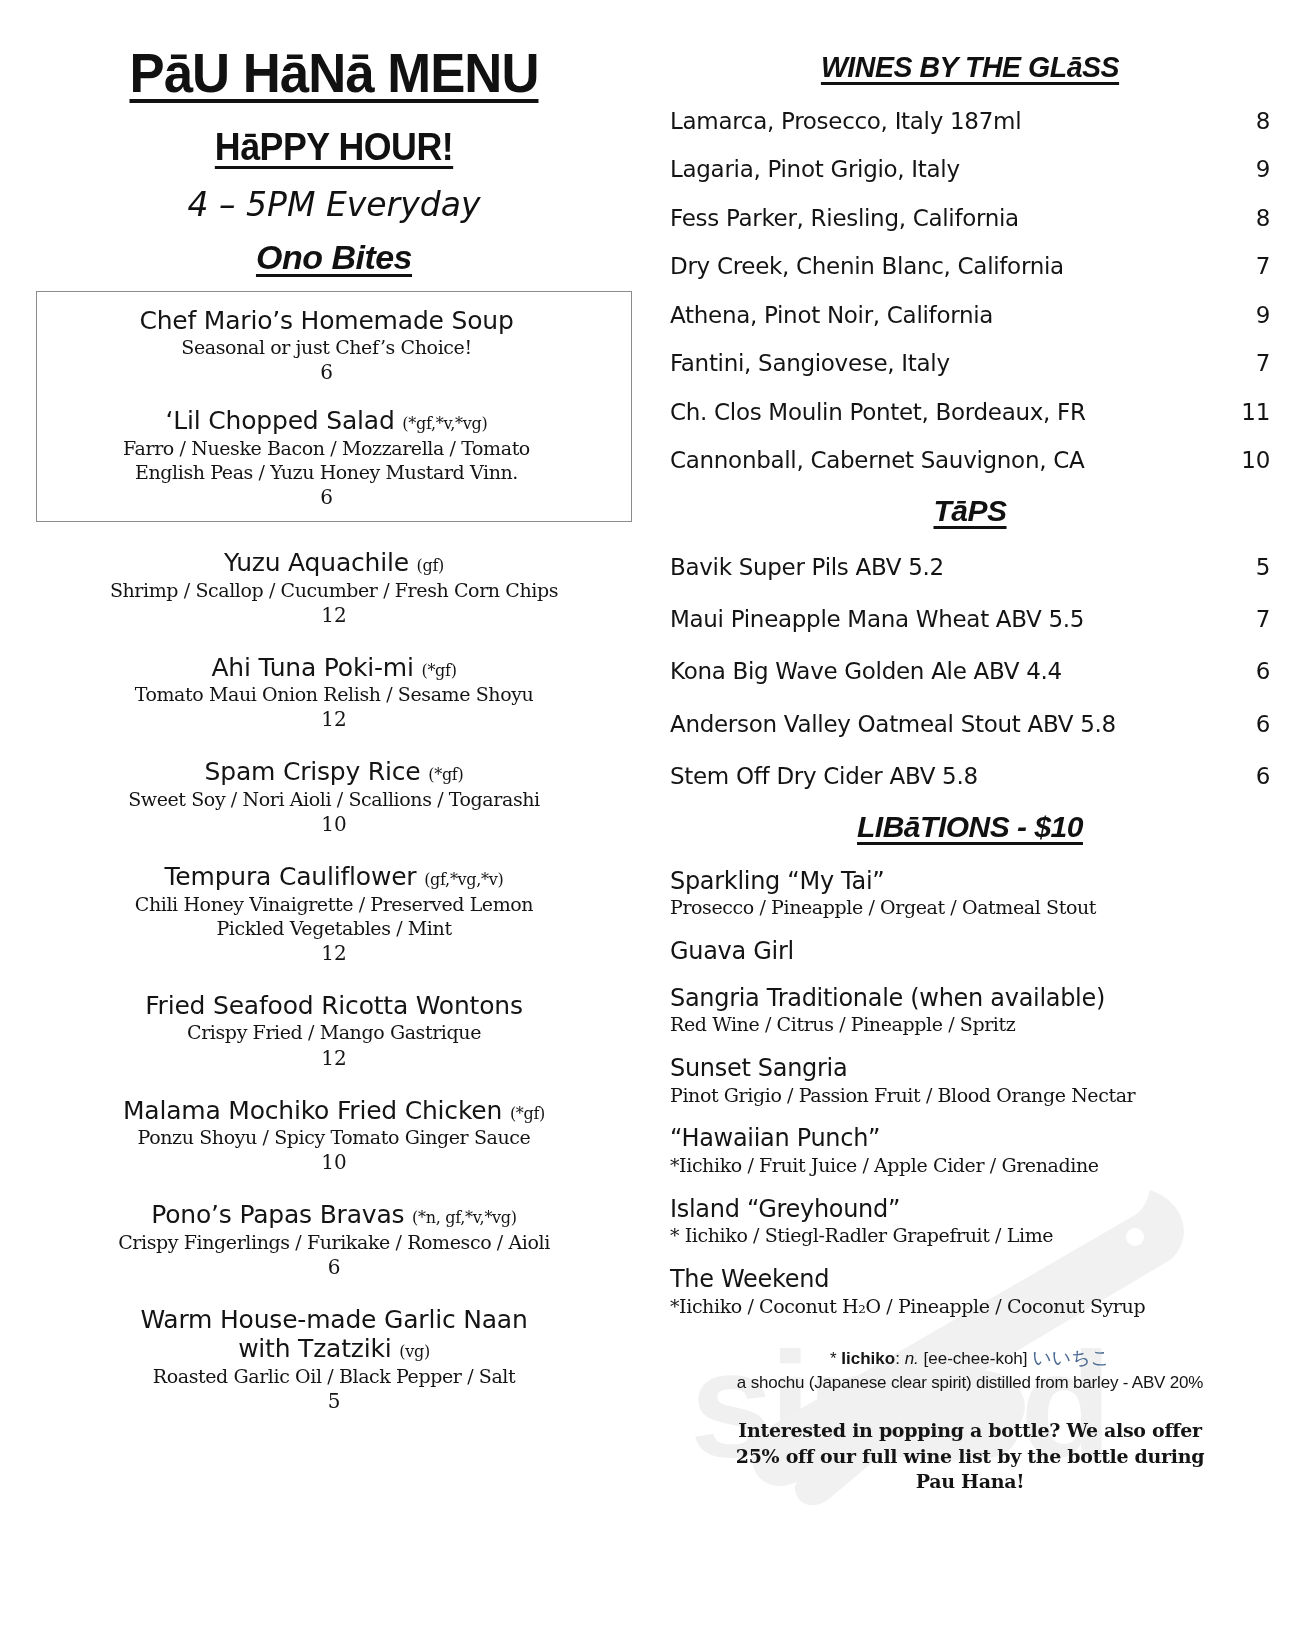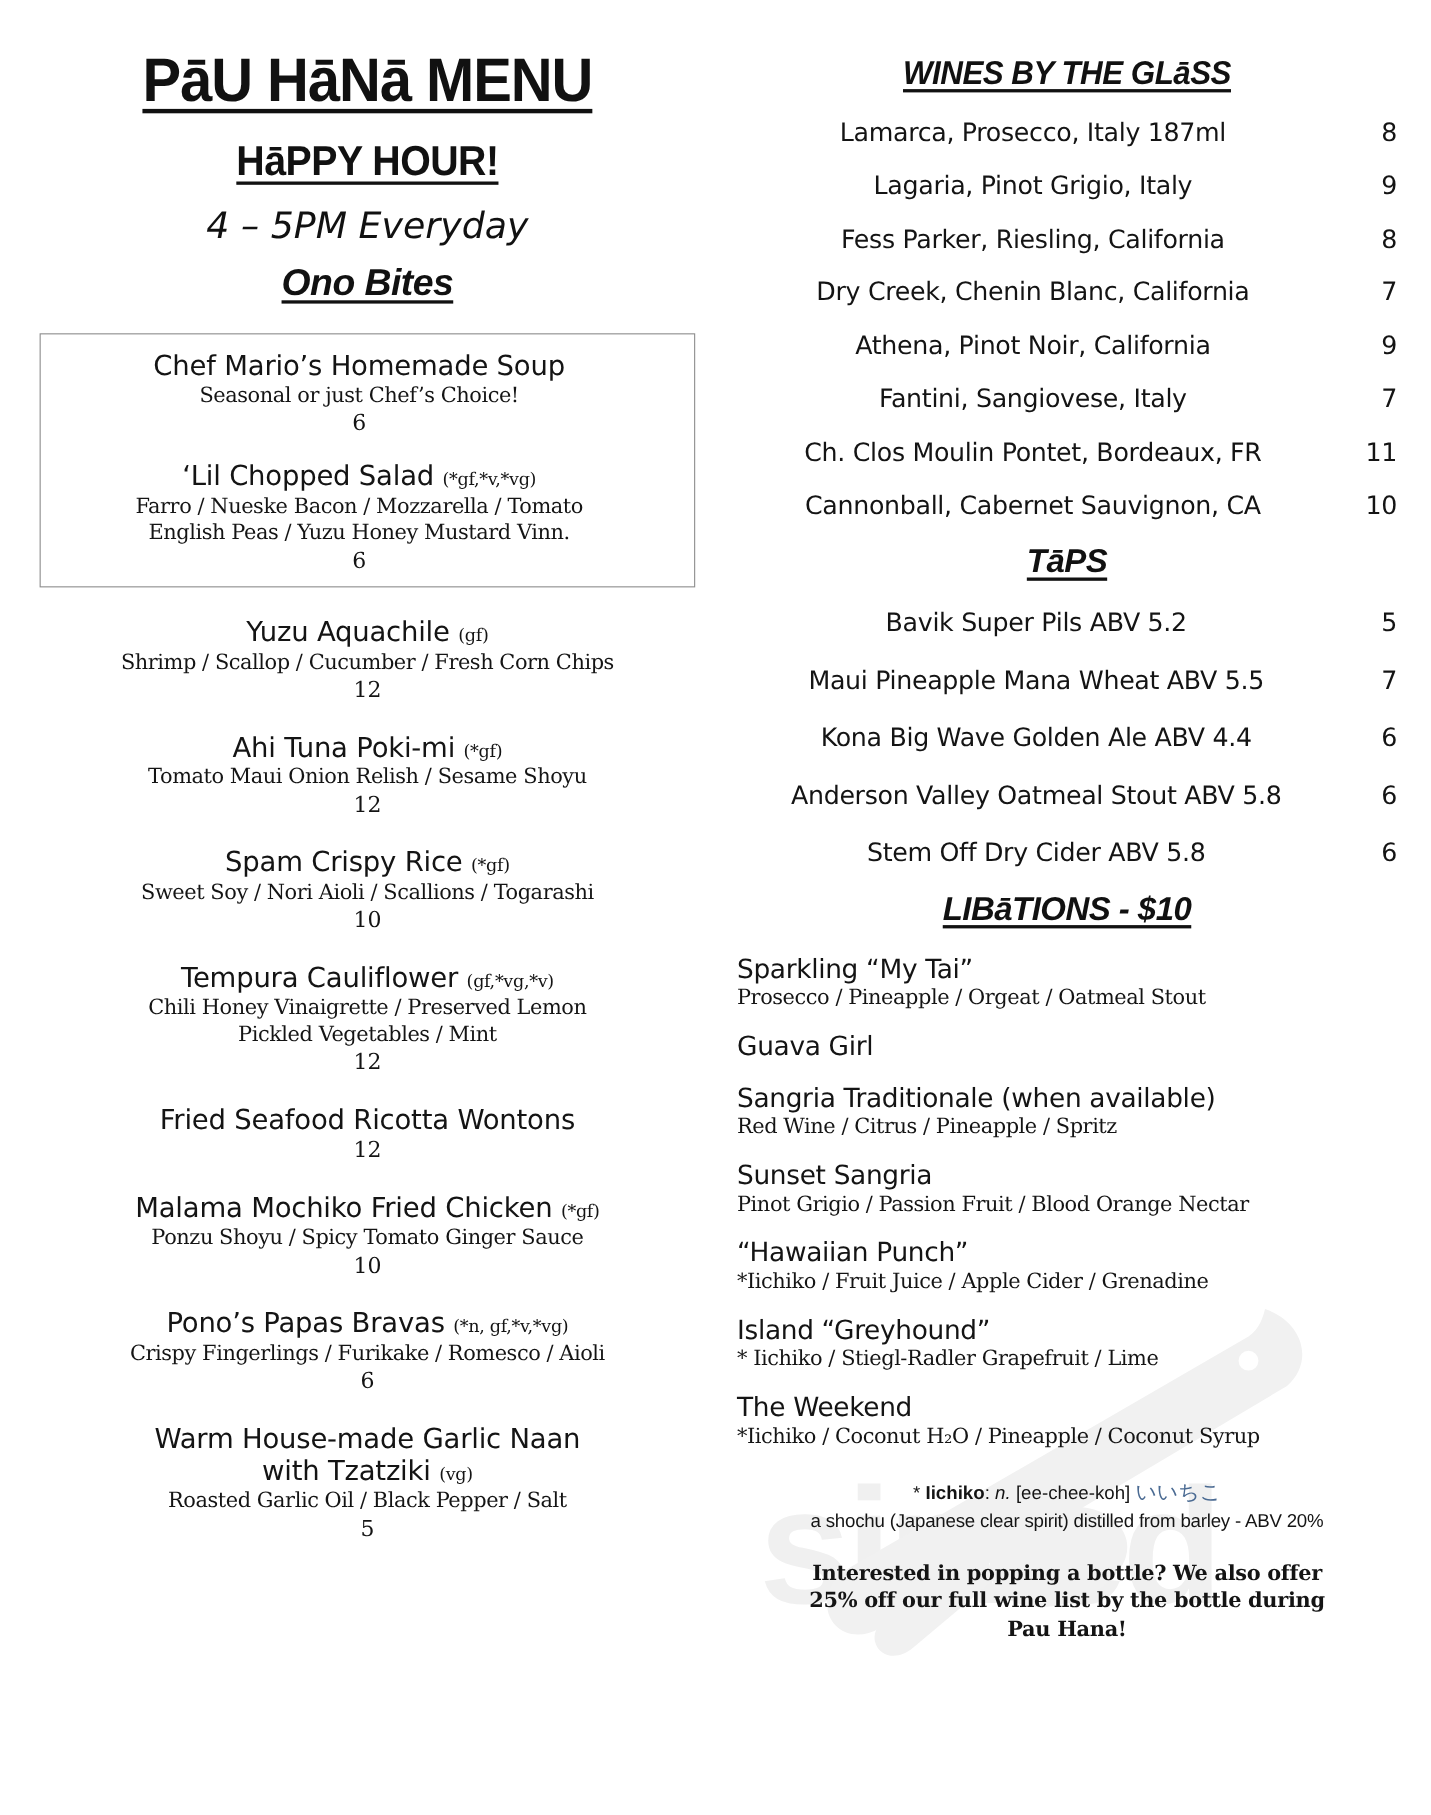--- a/index.html
+++ b/index.html
@@ -101,21 +101,21 @@
   }
   .section-head.small {
     font-size: 30px;
     margin-top: 20px;
   }
   .section-head.tight { transform: scaleX(0.95); }
 
   
   .boxed {
     border: 1px solid #8c8c8c;
-    margin: 26px 2px 0 2px;
+    margin: 14px 2px 0 2px;
     padding: 14px 23px 12px 8px;
   }
 
   
   .item { text-align: center; margin-top: 26px; }
   .item.first { margin-top: 0; }
   .item-name {
     font-family: "DejaVu Sans", sans-serif;
     font-size: 25px;
     line-height: 1.18;
@@ -149,21 +149,21 @@
     display: flex;
     align-items: baseline;
     font-family: "DejaVu Sans", sans-serif;
     font-size: 23px;
     line-height: 1.15;
     margin-top: 22px;
     letter-spacing: -0.3px;
     color: #141414;
   }
   .drink-row.first { margin-top: 24px; }
-  .drink-name { flex: 1 1 auto; padding-right: 10px; white-space: nowrap; text-align: center; }
+  .drink-name { flex: 1 1 auto; padding-right: 10px; white-space: nowrap; }
   .drink-price {
     flex: 0 0 52px;
     text-align: right;
     font-family: "DejaVu Sans", sans-serif;
     font-size: 23px;
   }
 
   .taps .drink-row { margin-top: 26px; }
   .taps .drink-price { flex: 0 0 46px; }
 
@@ -272,20 +272,21 @@
 
     <div class="item">
       <div class="item-name"><span>Tempura Cauliflower</span> <span class="tag">(gf,*vg,*v)</span></div>
       <div class="item-desc">Chili Honey Vinaigrette / Preserved Lemon</div>
       <div class="item-desc">Pickled Vegetables / Mint</div>
       <div class="item-price">12</div>
     </div>
 
     <div class="item">
       <div class="item-name">Fried Seafood Ricotta Wontons</div>
+      <div class="item-desc">Crispy Fried / Mango Gastrique</div>
       <div class="item-price">12</div>
     </div>
 
     <div class="item">
       <div class="item-name"><span>Malama Mochiko Fried Chicken</span> <span class="tag">(*gf)</span></div>
       <div class="item-desc">Ponzu Shoyu / Spicy Tomato Ginger Sauce</div>
       <div class="item-price">10</div>
     </div>
 
     <div class="item">

